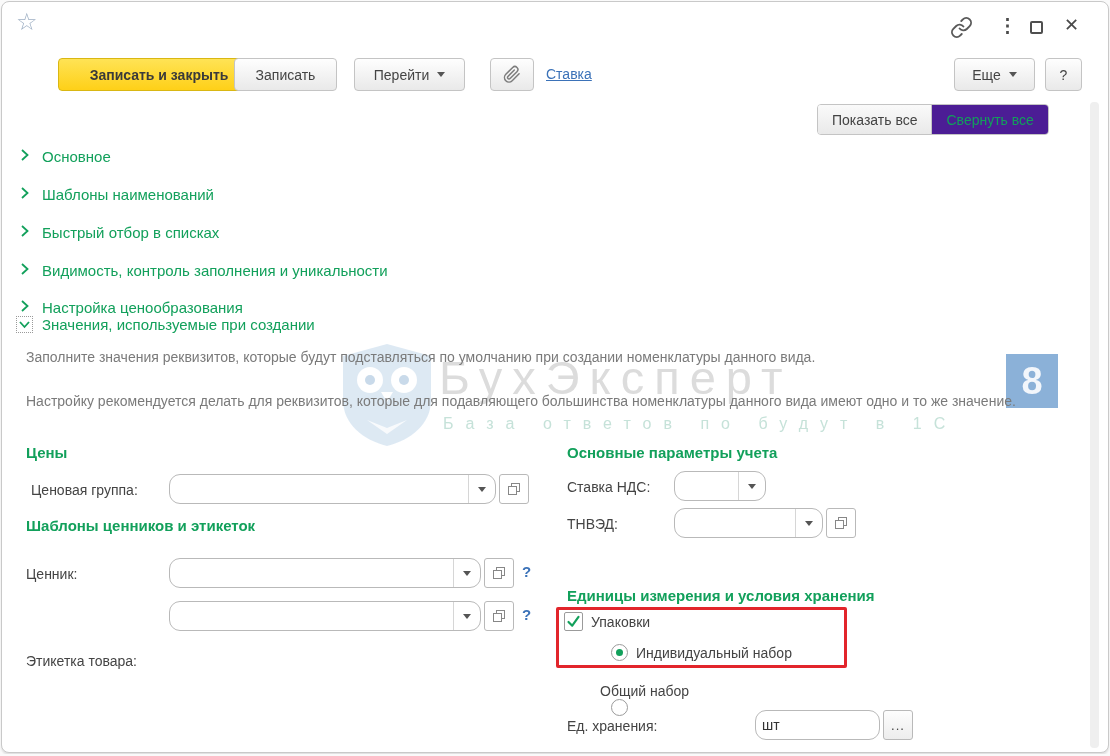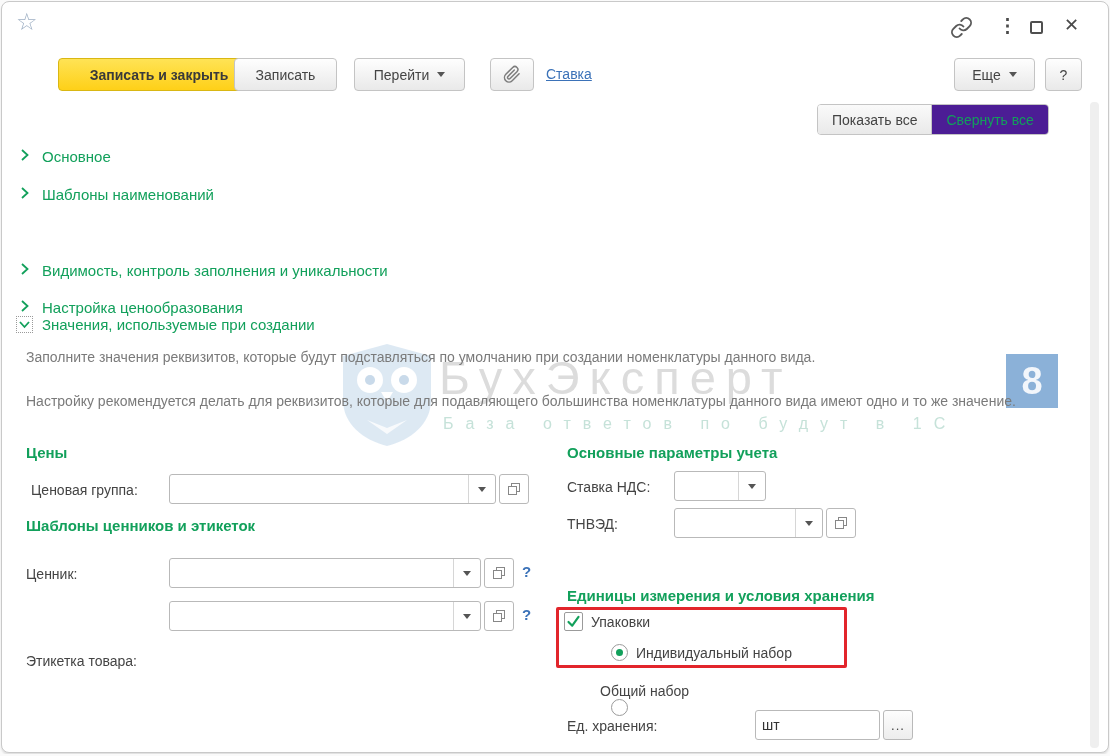--- a/index.html
+++ b/index.html
@@ -31,21 +31,21 @@
   .link{color:var(--blue-link);font-size:14px;text-decoration:underline;cursor:pointer;}
   .segmented{display:flex;height:31px;border:1px solid var(--border);border-radius:4px;overflow:hidden;background:#fff;}
   .seg{display:flex;align-items:center;justify-content:center;font-size:14px;cursor:pointer;padding:0 14px;}
   .seg-gray{background:linear-gradient(#fafafa,#e9e9e9);color:#444;border-right:1px solid var(--border);}
   .seg-green{background:#4c1d95;color:var(--green);}
   .section-row{display:flex;gap:11px;color:var(--green);font-size:15px;cursor:pointer;height:20px;}
   .chev-box{width:17px;height:17px;border:1px dotted #9a9a9a;display:flex;align-items:center;justify-content:center;}
   .heading{color:var(--green);font-weight:bold;font-size:15px;white-space:nowrap;}
   .lbl{color:var(--label);font-size:14px;white-space:nowrap;}
   .desc{color:var(--desc);font-size:14px;line-height:21px;}
-  .field{height:30px;border:1px solid #b9b9b9;border-radius:3px;background:#fff;display:flex;align-items:stretch;}
+  .field{height:30px;border:1px solid #b9b9b9;border-radius:11px;background:#fff;display:flex;align-items:stretch;}
   .field input{flex:1;min-width:0;border:none;outline:none;background:transparent;padding:0 6px;font:14px "Liberation Sans",sans-serif;color:#333;}
   .dd{width:27px;border-left:1px solid #d6d6d6;display:flex;align-items:center;justify-content:center;cursor:pointer;}
   .dd i{width:0;height:0;border-left:4px solid transparent;border-right:4px solid transparent;border-top:5px solid #555;}
   .sq-btn{width:30px;height:30px;border:1px solid #b9b9b9;border-radius:3px;background:#fff;display:flex;align-items:center;justify-content:center;cursor:pointer;}
   .dots-btn{width:30px;height:30px;border:1px solid #b9b9b9;border-radius:3px;background:linear-gradient(#fdfdfd,#ededed);display:flex;align-items:center;justify-content:center;cursor:pointer;font-size:13px;color:#444;letter-spacing:1px;}
   .help-q{color:var(--blue-link);font-size:15px;font-weight:bold;cursor:pointer;}
   .cb{width:19px;height:19px;border:1px solid #9b9b9b;border-radius:2px;background:#fff;display:flex;align-items:center;justify-content:center;cursor:pointer;}
   .radio{width:17px;height:17px;border:1px solid #9b9b9b;border-radius:50%;background:#fff;position:relative;cursor:pointer;}
   .radio.sel::after{content:"";position:absolute;left:4px;top:4px;width:7px;height:7px;border-radius:50%;background:var(--green);}
   .red-box{border:3px solid var(--red);border-radius:2px;pointer-events:none;}
@@ -120,20 +120,26 @@
         <polyline points="4,2 9.5,7 4,12"></polyline>
       </svg>
     <span>Основное</span>
   </div>
   <div class="abs section-row" style="left:16px;top:184px;">
     <svg width="13" height="14" viewBox="0 0 13 14" fill="none" stroke="var(--green)" stroke-width="1.8">
         <polyline points="4,2 9.5,7 4,12"></polyline>
       </svg>
     <span>Шаблоны наименований</span>
   </div>
+  <div class="abs section-row" style="left:16px;top:222px;">
+    <svg width="13" height="14" viewBox="0 0 13 14" fill="none" stroke="var(--green)" stroke-width="1.8">
+        <polyline points="4,2 9.5,7 4,12"></polyline>
+      </svg>
+    <span>Быстрый отбор в списках</span>
+  </div>
   <div class="abs section-row" style="left:16px;top:297px;">
     <svg width="13" height="14" viewBox="0 0 13 14" fill="none" stroke="var(--green)" stroke-width="1.8">
         <polyline points="4,2 9.5,7 4,12"></polyline>
       </svg>
     <span>Настройка ценообразования</span>
   </div>
   <div class="abs section-row" style="left:16px;top:260px;">
     <svg width="13" height="14" viewBox="0 0 13 14" fill="none" stroke="var(--green)" stroke-width="1.8">
         <polyline points="4,2 9.5,7 4,12"></polyline>
       </svg>

